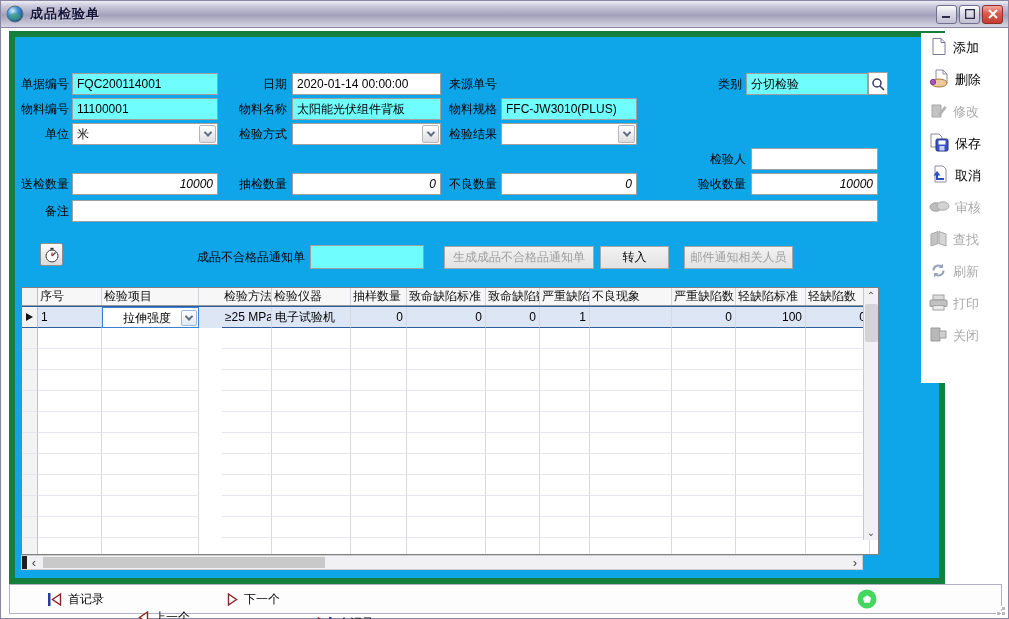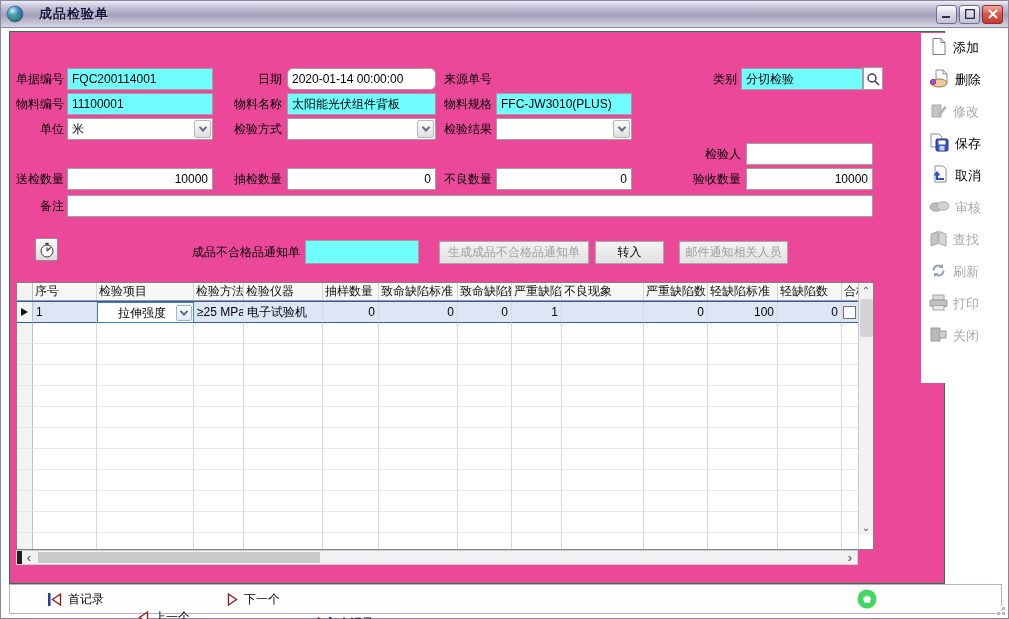--- a/index.html
+++ b/index.html
@@ -4,37 +4,37 @@
 <style>
   * { margin:0; padding:0; box-sizing:border-box; }
   html,body { width:1009px; height:619px; }
   body { font-family:"Liberation Sans","DejaVu Sans",sans-serif; font-size:12px; background:#fff; position:relative; overflow:hidden; }
 
   
   .window { position:absolute; inset:0; border:1px solid #8886a2; background:#fff; }
   .titlebar { position:absolute; left:0; top:0; right:0; height:27px;
     background:linear-gradient(180deg,#eeedf5 0%,#c9c8da 20%,#a3a1ba 55%,#b5b3c8 70%,#d6d5e3 100%);
     border-bottom:1px solid #8886a2; display:flex; align-items:center; padding:0 5px; }
-  .title-text { font-size:13px; font-weight:bold; color:#15153a; margin-left:15px; letter-spacing:1px;
+  .title-text { font-size:13px; font-weight:bold; color:#15153a; margin-left:6px; letter-spacing:1px;
     text-shadow:1px 1px 0 rgba(255,255,255,0.45); }
   .win-btns { margin-left:auto; display:flex; gap:2px; }
   .win-btn { width:21px; height:19px; border-radius:3px; border:1px solid #6f6f8f; display:flex; align-items:center; justify-content:center;
     background:linear-gradient(180deg,#fdfdfe,#d9d9e6 45%,#c2c1d4); }
   .win-btn.close { background:linear-gradient(180deg,#f2a99f,#d9594c 45%,#c23c31); border-color:#8f2f27; }
 
   
-  .panel { position:absolute; left:8px; top:30px; width:936px; height:553px; background:#ec4899; border:1px solid #15803d; }
+  .panel { position:absolute; left:8px; top:30px; width:936px; height:553px; background:#0ea5e9; border:6px solid #15803d; }
   .side-toolbar { position:absolute; left:920px; top:32px; width:84px; height:350px; background:#fff; display:flex; flex-direction:column; gap:10px; padding-top:4px; }
   .navbar { position:absolute; left:8px; top:583px; width:993px; height:30px; background:#fdfdfd; border:1px solid #b2b0c4; }
 
   
   .flabel { position:absolute; height:22px; line-height:22px; color:#000; text-align:right; white-space:nowrap; overflow:hidden; }
   .field { position:absolute; height:22px; border:1px solid #a0a0a0; background:#fff; font:12px "Liberation Sans","DejaVu Sans",sans-serif; padding:0 4px; color:#000; }
   .field.hl { background:#70FDFD; }
-  .field.num { text-align:right; }
+  .field.num { text-align:right;font-style:italic; }
   .dd { position:absolute; height:22px; border:1px solid #a0a0a0; background:#fff; display:flex; align-items:center; }
   .dd .dd-text { flex:1; padding:0 4px; }
   .dd-btn { width:17px; height:18px; margin:1px; border:1px solid #b6b6bc; border-radius:2px;
     background:linear-gradient(180deg,#fefefe,#dededf); display:flex; align-items:center; justify-content:center; }
   .chev { width:6px; height:6px; border-right:2px solid #5c6c80; border-bottom:2px solid #5c6c80; transform:rotate(45deg) translate(-1px,-1px); }
   .sq-btn { position:absolute; width:20px; height:23px; border:1px solid #a0a0a0; background:#fff; display:flex; align-items:center; justify-content:center; }
   .tool-btn { position:absolute; width:23px; height:23px; border:1px solid #8f8f8f; border-radius:2px;
     background:linear-gradient(180deg,#fbfbfb,#dcdcdc); display:flex; align-items:center; justify-content:center; }
   .push-btn { position:absolute; height:23px; border:1px solid #a8a8a8; background:linear-gradient(180deg,#f2f2f2,#e2e2e2); color:#000; text-align:center; line-height:21px; font-size:12px; white-space:nowrap; overflow:hidden; }
   .push-btn.disabled { color:#9f9f9f; }
@@ -42,21 +42,21 @@
   
   .grid { position:absolute; left:6px; top:250px; width:858px; height:268px; border:1px solid #808080; background:#fff; overflow:hidden; }
   .grid-head { display:flex; height:18px; background:#f7f7f7; border-bottom:1px solid #9a9a9a; }
   .hcell { font-size:12px; color:#111; line-height:17px; padding:0 2px; white-space:nowrap; overflow:hidden; border-right:1px solid #d4d4dc; }
   .grid-row { display:flex; height:21px; }
   .grid-row .cell { border-right:1px solid #d8d8e0; border-bottom:1px solid #e6e6ee; line-height:20px; padding:0 3px; white-space:nowrap; overflow:hidden; color:#000; }
   .grid-row.sel { background:#dce6f5; }
   .grid-row.sel .cell { border-bottom:1px solid #2c5d9c; border-top:0; }
   .grid-row.sel { border-top:1px solid #2c5d9c; height:22px; }
   .gut { width:16px; background:#f3f3f3; border-right:1px solid #c0c0c0 !important; flex:none; display:flex; align-items:center; justify-content:center; }
-  .c0{width:64px;flex:none;} .c1{width:97px;flex:none;} .c2{width:50px;flex:none;} .c3{width:79px;flex:none;}
+  .c0{width:64px;flex:none;} .c1{width:97px;flex:none;} .c2{width:50px;flex:none;margin-left:23px;} .c3{width:79px;flex:none;}
   .c4{width:56px;flex:none;} .c5{width:79px;flex:none;} .c6{width:54px;flex:none;} .c7{width:50px;flex:none;}
   .c8{width:82px;flex:none;} .c9{width:64px;flex:none;} .c10{width:70px;flex:none;} .c11{width:64px;flex:none;}
   .c12{width:17px;flex:none;}
   .cell.num, .hnum { text-align:right; }
   .tri { width:0; height:0; border-left:7px solid #151515; border-top:4px solid transparent; border-bottom:4px solid transparent; }
   .combo-cell { padding:0 !important; display:flex; border:1px solid #3c7fd6 !important; background:#fff; align-items:center; }
   .combo-text { flex:1; padding:0 20px; white-space:nowrap; overflow:hidden; }
   .combo-btn { width:16px; height:16px; margin-right:1px; border:1px solid #9db8dc; border-radius:2px; background:linear-gradient(180deg,#fdfdfd,#e2e9f4); display:flex; align-items:center; justify-content:center; }
   .cb { width:13px; height:13px; border:1px solid #707070; background:#fff; display:inline-block; }
   .cbcell { display:flex; align-items:center; justify-content:flex-start; padding:0 1px !important; }
@@ -120,21 +120,21 @@
           </svg>
       </span>
     </span>
   </div>
 
   <div class="panel">
 
     <span class="flabel" style="left:0;top:36px;width:54px;">单据编号</span>
     <input class="field hl" style="left: 57px; top: 36px; width: 146px;" readonly="" value="FQC200114001">
     <span class="flabel" style="left:215px;top:36px;width:57px;">日期</span>
-    <input class="field" style="left: 277px; top: 36px; width: 149px; border-radius: 6px;" readonly="" value="2020-01-14 00:00:00">
+    <input class="field" style="left: 277px; top: 36px; width: 149px;" readonly="" value="2020-01-14 00:00:00">
     <span class="flabel" style="left:432px;top:36px;width:50px;">来源单号</span>
     <span class="flabel" style="left:630px;top:36px;width:97px;">类别</span>
     <input class="field hl" style="left: 731px; top: 36px; width: 122px;" readonly="" value="分切检验">
     <span class="sq-btn" style="left:853px;top:35px;">
       <svg width="14" height="14">
           <circle cx="6" cy="6" r="4" fill="none" stroke="#3a3a5e" stroke-width="1.5"></circle>
           <path d="M9 9 L13 13" stroke="#3a3a5e" stroke-width="1.6"></path>
         </svg>
     </span>
 

